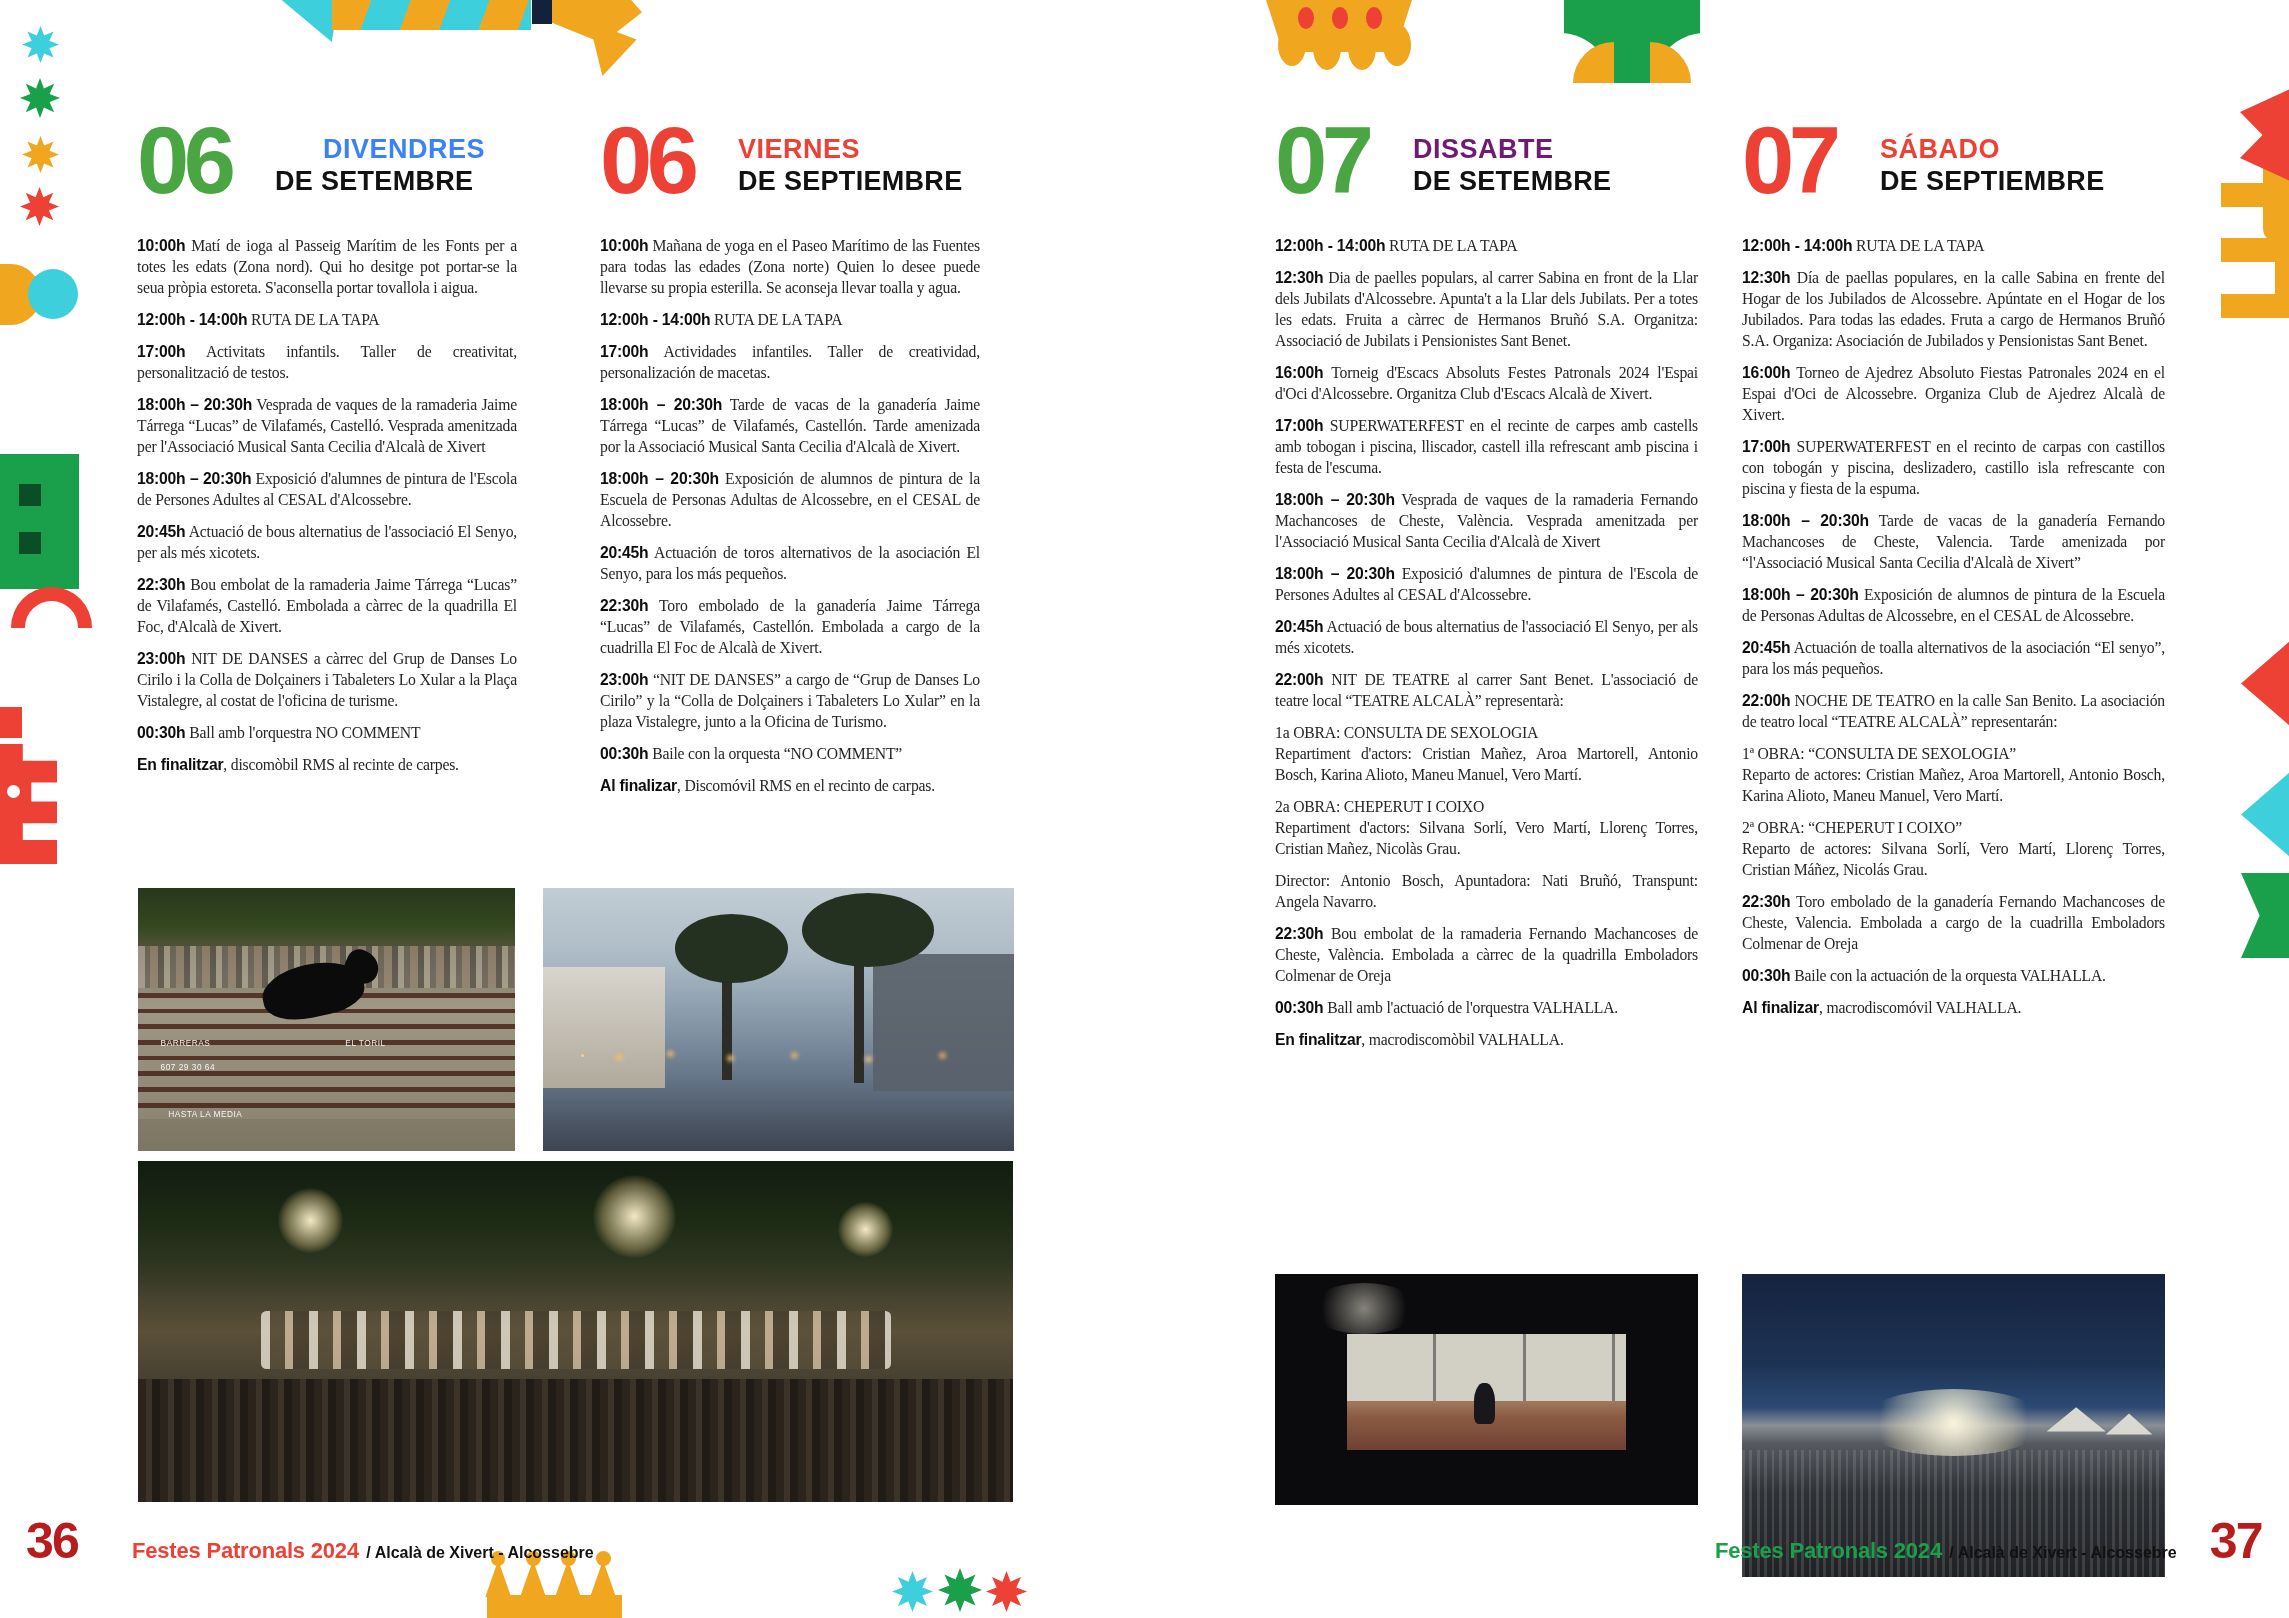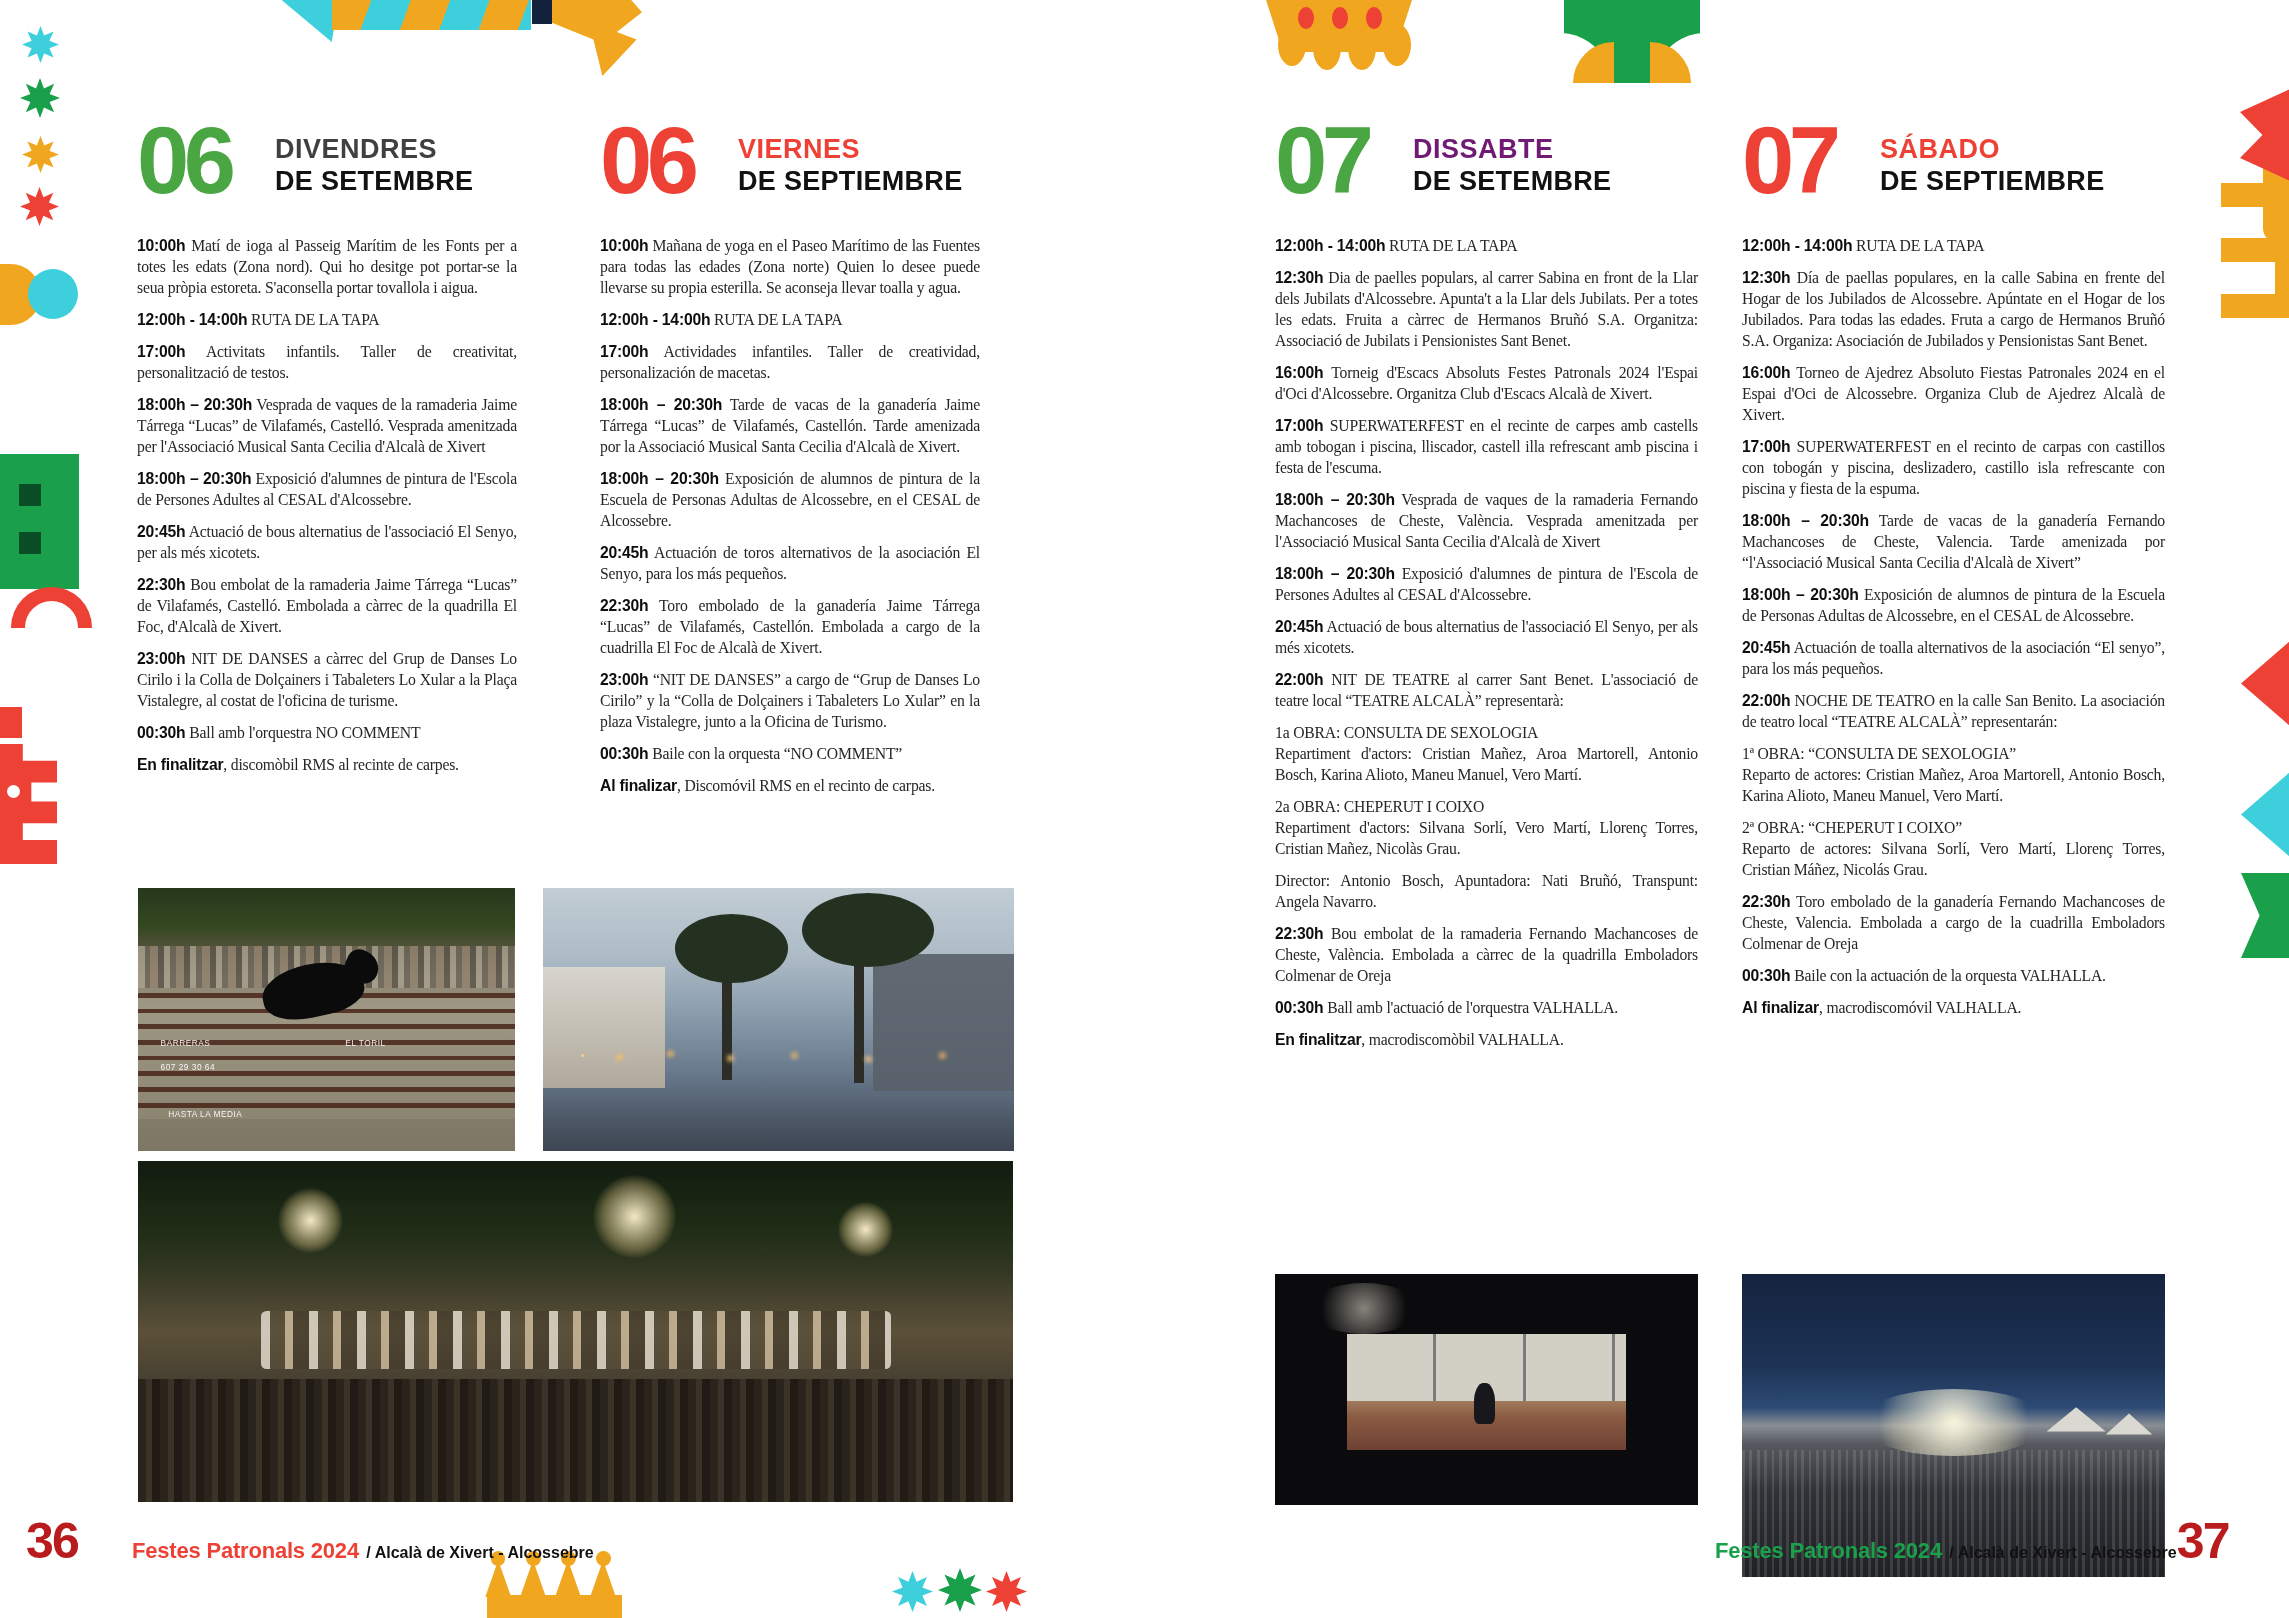--- a/index.html
+++ b/index.html
@@ -143,21 +143,21 @@
     <div class="abs" style="left:0;top:44px;width:135px;height:24px;background:var(--orange);"></div>
   </div>
   <div class="star8" style="left:892px;top:1571px;width:41px;height:41px;background:var(--teal);"></div>
   <div class="star8" style="left:938px;top:1568px;width:44px;height:44px;background:var(--deepgreen);"></div>
   <div class="star8" style="left:986px;top:1571px;width:41px;height:41px;background:var(--red);"></div>
 
   <section class="col" style="left:137px;width:380px;">
     <header class="day-head">
       <span class="day-num" style="color: rgb(74, 166, 67);">06</span>
       <div class="day-meta">
-        <span class="weekday" style="color: #404040;">DIVENDRES</span>
+        <span class="weekday" style="color: #3b82f6; margin-left: 48px;">DIVENDRES</span>
         <span class="month">DE SETEMBRE</span>
       </div>
     </header>
     <div class="events">
         <p class="event"><b>10:00h</b><span class="desc"> Matí de ioga al Passeig Marítim de les Fonts per a totes les edats (Zona nord). Qui ho desitge pot portar-se la seua pròpia estoreta. S'aconsella portar tovallola i aigua.</span></p>
         <p class="event"><b>12:00h - 14:00h</b><span class="desc"> RUTA DE LA TAPA</span></p>
         <p class="event"><b>17:00h</b><span class="desc"> Activitats infantils. Taller de creativitat, personalització de testos.</span></p>
         <p class="event"><b>18:00h – 20:30h</b><span class="desc"> Vesprada de vaques de la ramaderia Jaime Tárrega “Lucas” de Vilafamés, Castelló. Vesprada amenitzada per l'Associació Musical Santa Cecilia d'Alcalà de Xivert</span></p>
         <p class="event"><b>18:00h – 20:30h</b><span class="desc"> Exposició d'alumnes de pintura de l'Escola de Persones Adultes al CESAL d'Alcossebre.</span></p>
         <p class="event"><b>20:45h</b><span class="desc"> Actuació de bous alternatius de l'associació El Senyo, per als més xicotets.</span></p>
@@ -289,17 +289,17 @@
   </div>
 
   <div class="footer" style="left:26px;top:1512px;">
     <span class="pageno">36</span>
     <span class="brand" style="margin-left:54px;color:var(--red);">Festes Patronals 2024</span>
     <span class="floc">/ Alcalà de Xivert - Alcossebre</span>
   </div>
   <div class="footer" style="left:1715px;top:1512px;">
     <span class="brand" style="color:var(--deepgreen);">Festes Patronals 2024</span>
     <span class="floc">/ Alcalà de Xivert - Alcossebre</span>
-    <span class="pageno" style="">37</span>
+    <span class="pageno" style="margin-left:33px;">37</span>
   </div>
 
 </div>
 
 
 </body></html>

